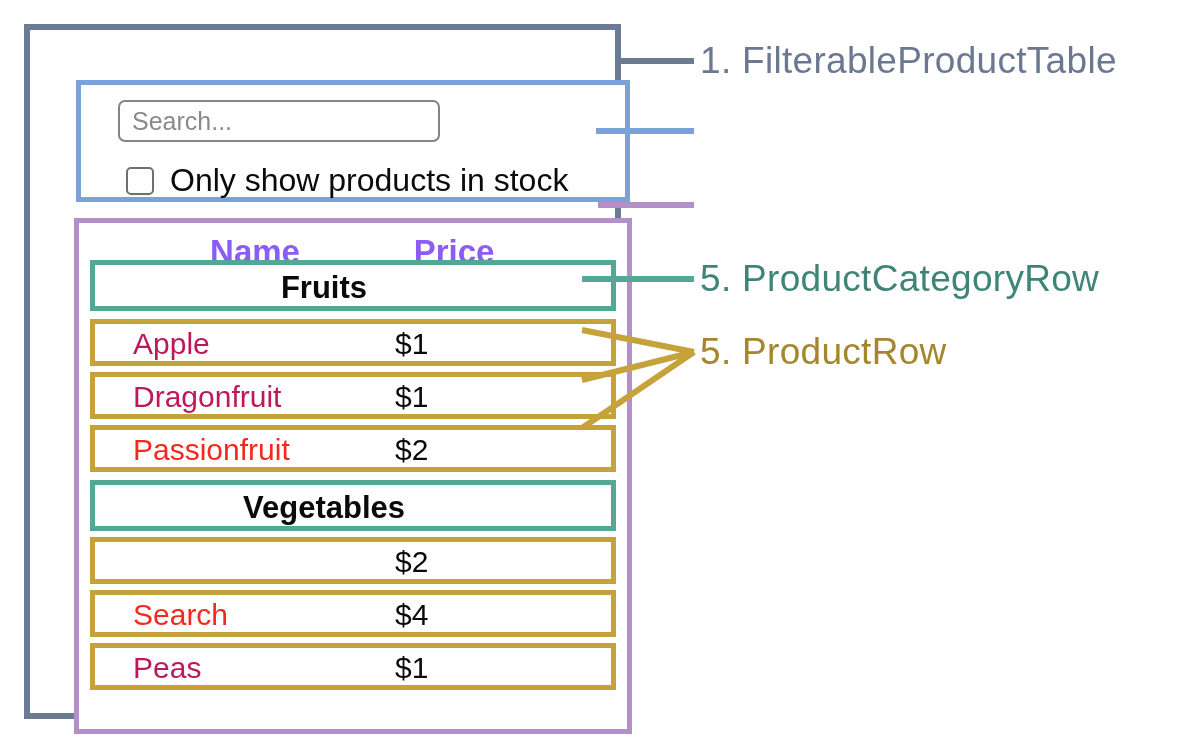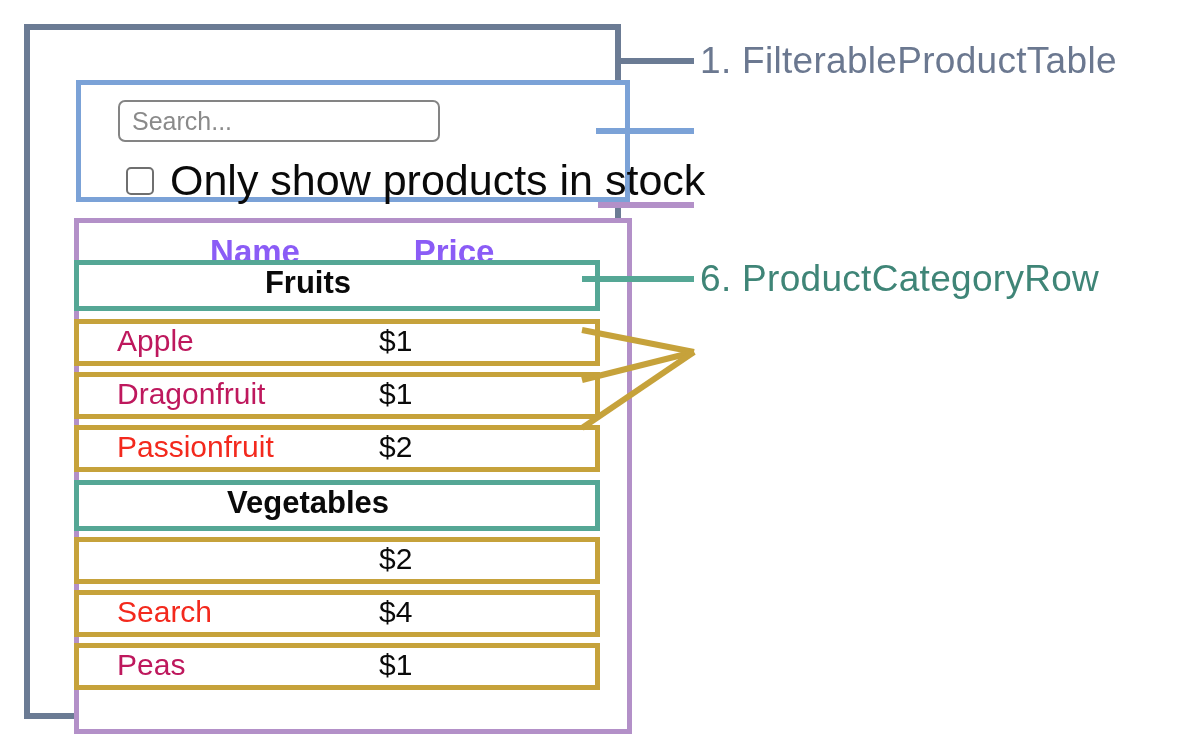--- a/index.html
+++ b/index.html
@@ -16,31 +16,31 @@
 
   
   .search-input{position:absolute;left:88px;top:70px;width:322px;height:42px;
     border:2px solid #848484;border-radius:7px;box-sizing:border-box;
     font-family:"Liberation Sans","DejaVu Sans",sans-serif;font-size:25px;color:#444;
     padding:0 12px;outline:none;background:#fff;}
   .search-input::placeholder{color:#8a8a8a;opacity:1;}
   .checkbox{position:absolute;left:96px;top:137px;width:28px;height:28px;
     border:2px solid #6f6f6f;border-radius:5px;box-sizing:border-box;background:#fff;}
   .checkbox-label{position:absolute;left:140px;top:130px;height:40px;line-height:40px;
-    font-size:43px;color:#0a0a0a;white-space:nowrap;}
+    font-size:32px;color:#0a0a0a;white-space:nowrap;}
 
   
   .th{position:absolute;top:203px;transform:translateX(-50%);
     font-size:33px;font-weight:bold;color:#8b5cf6;white-space:nowrap;}
   .th-name{left:225px;}
   .th-price{left:424px;}
 
   
-  .row{position:absolute;left:44px;width:526px;box-sizing:border-box;background:#fff;
-    display:flex;align-items:flex-start;}
+  .row{position:absolute;left:60px;width:526px;box-sizing:border-box;background:#fff;
+    display:flex;align-items:flex-end;}
   .cat-row{height:51px;border:5px solid #55A795;justify-content:center;padding-right:58px;}
   .cat-row .cat-text{font-size:31px;font-weight:bold;color:#0a0a0a;white-space:nowrap;}
   .prod-row{height:47px;border:5px solid #C6A23B;}
   .prod-row .pname{margin-left:38px;font-size:30px;color:#be185d;white-space:nowrap;}
   .prod-row .pprice{position:absolute;left:300px;font-size:30px;color:#0a0a0a;}
   .red{color:#F3291D !important;}
 
   
   .connectors{position:absolute;left:0;top:0;width:1200px;height:744px;pointer-events:none;}
 
@@ -107,15 +107,16 @@
     <line x1="617" y1="61" x2="694" y2="61" stroke="#6B7B94" stroke-width="6"></line>
     <line x1="596" y1="131" x2="694" y2="131" stroke="#7BA2D7" stroke-width="6"></line>
     <line x1="598" y1="205" x2="694" y2="205" stroke="#B390C8" stroke-width="6"></line>
     <line x1="582" y1="279" x2="694" y2="279" stroke="#55A795" stroke-width="6"></line>
     <line x1="582" y1="330" x2="694" y2="352" stroke="#C6A23B" stroke-width="6"></line>
     <line x1="582" y1="380" x2="694" y2="352" stroke="#C6A23B" stroke-width="6"></line>
     <line x1="582" y1="428" x2="694" y2="352" stroke="#C6A23B" stroke-width="6"></line>
   </svg>
 
   <div class="legend-item lg1">1. FilterableProductTable</div>
-  <div class="legend-item lg4">6. ProductCategoryRow</div>
+  <div class="legend-item lg4">5. ProductCategoryRow</div>
+  <div class="legend-item lg5">5. ProductRow</div>
 
 </div>
 
 </body></html>

